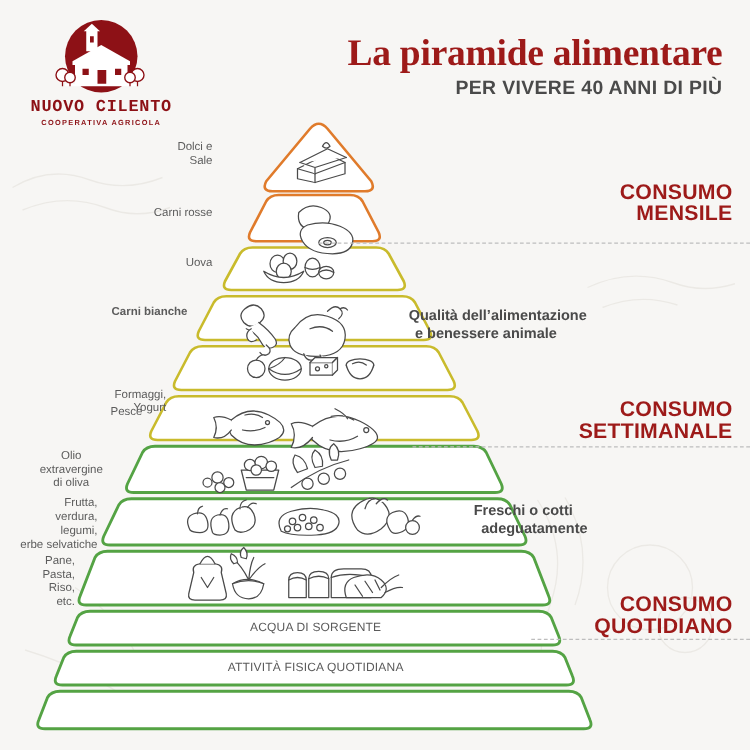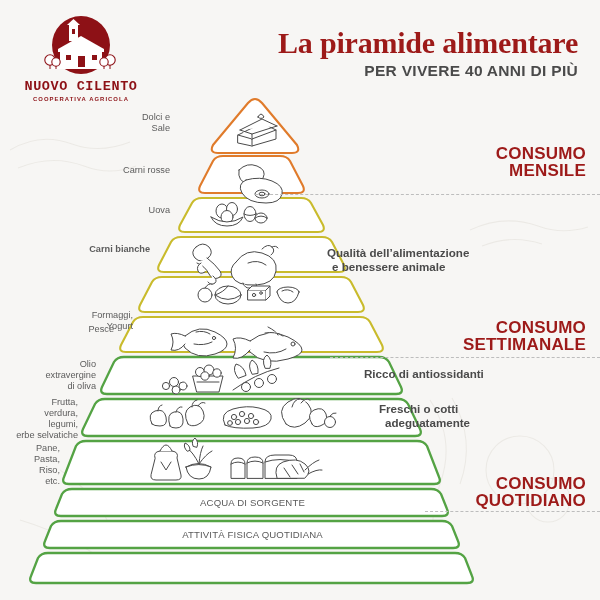--- a/index.html
+++ b/index.html
@@ -301,21 +301,21 @@
   <div class="left-label" style="left:58px;top:244px;width:92px;font-weight:bold;">
     <div>Carni bianche</div>
   </div>
   <div class="left-label" style="left:48px;top:279px;width:85px;margin-top:31px;">
     <div>Formaggi,</div>
     <div>Yogurt</div>
   </div>
   <div class="left-label" style="left:40px;top:324px;width:74px;">
     <div>Pesce</div>
   </div>
-  <div class="left-label" style="left:18px;top:359px;width:78px;">
+  <div class="left-label" style="left:18px;top:359px;width:78px;text-align:center;">
     <div>Olio</div>
     <div>extravergine</div>
     <div>di oliva</div>
   </div>
   <div class="left-label" style="left:2px;top:397px;width:76px;">
     <div>Frutta,</div>
     <div>verdura,</div>
     <div>legumi,</div>
     <div>erbe selvatiche</div>
   </div>
@@ -326,23 +326,20 @@
     <div>etc.</div>
   </div>
 
   <div class="band-label" style="left:60px;top:497px;width:385px;">ACQUA DI SORGENTE</div>
   <div class="band-label" style="left:50px;top:529px;width:405px;">ATTIVITÀ FISICA QUOTIDIANA</div>
 
   <div class="right-note" style="left:327px;top:246px;">
     <div>Qualità dell’alimentazione</div>
     <div style="padding-left:5px">e benessere animale</div>
   </div>
-  <div class="right-note" style="left:364px;top:367px;">
-    <div>Ricco di antiossidanti</div>
-  </div>
   <div class="right-note" style="left:379px;top:402px;">
     <div>Freschi o cotti</div>
     <div style="padding-left:6px">adeguatamente</div>
   </div>
 
   <div class="consumo" style="right:14px;top:146px;width:180px;">
     <div>CONSUMO</div>
     <div>MENSILE</div>
   </div>
   <div class="divider" style="left:255px;top:194px;width:345px;"></div>

